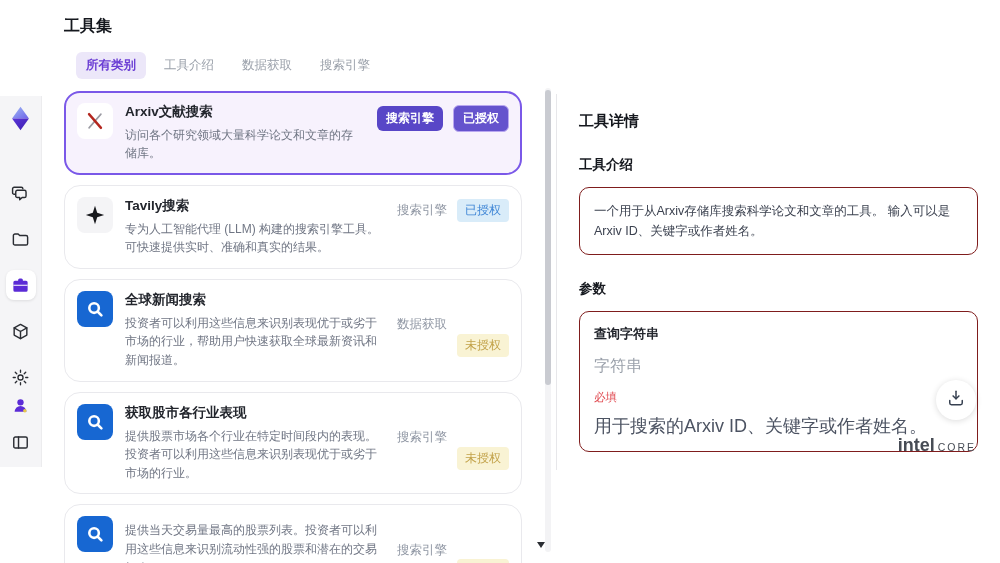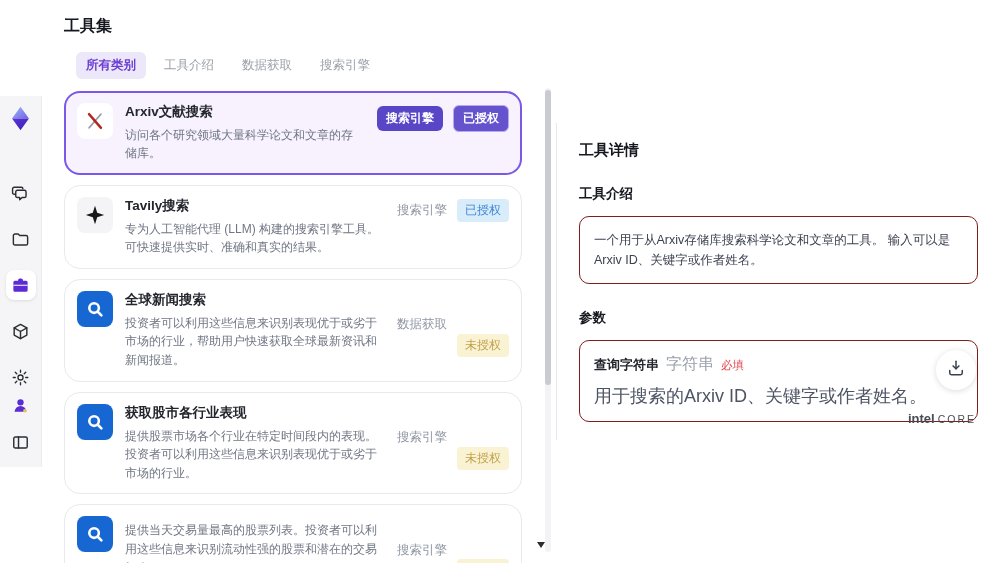--- a/index.html
+++ b/index.html
@@ -56,31 +56,31 @@
   .scroll-thumb { position:absolute; top:2px; left:0; width:6px; height:295px; background:#c9cbd1; border-radius:3px; cursor:pointer; }
   .scroll-down { position:absolute; right:11px; bottom:16px; width:0; height:0; cursor:pointer;
     border-left:4px solid transparent; border-right:4px solid transparent; border-top:6px solid #2a2d33; }
 
   
   .details { width:444px; flex-shrink:0; border-left:1px solid #e7e7ea; padding:18px 22px; position:relative; background:#fff; }
   .details-title { font-size:15px; font-weight:700; color:#15181e; }
   .section-heading { font-size:13.5px; font-weight:700; margin-top:25px; color:#15181e; }
   .intro-box, .param-box { margin-top:13px; border:1px solid #7f1d1d; border-radius:10px; padding:13px 14px; background:#fff; }
   .intro-box { font-size:12.5px; color:#3c4250; line-height:1.6; }
-  .param-head { display:flex; align-items:baseline; gap:7px; }
+  .param-head { display:flex; align-items:baseline; gap:13px;flex-direction:column; }
   .param-name { font-size:13px; font-weight:700; color:#23262d; }
   .param-type { font-size:16px; color:#9aa0aa; }
   .param-required { font-size:11.5px; color:#e0484f; }
   .param-desc { font-size:18px; color:#4c5362; margin-top:9px; }
 
   .fab { position:absolute; right:24px; bottom:50px; width:40px; height:40px; border-radius:50%;
     background:#fff; box-shadow:0 1px 6px rgba(0,0,0,.14); display:flex; align-items:center; justify-content:center; cursor:pointer; }
   .fab svg { width:20px; height:20px; }
   .brand { position:absolute; right:24px; bottom:14px; color:#474c55; display:flex; align-items:baseline; gap:3px; }
-  .brand-intel { font-size:13px; font-weight:700; }
+  .brand-intel { font-size:18px; font-weight:700; }
   .brand-core { font-size:10.5px; letter-spacing:2px; text-transform:uppercase; font-weight:400; }
 </style>
 </head>
 <body>
 
 <div class="app">
 
   <div class="sidebar">
     <div class="logo">
       <svg viewBox="0 0 32 32">

